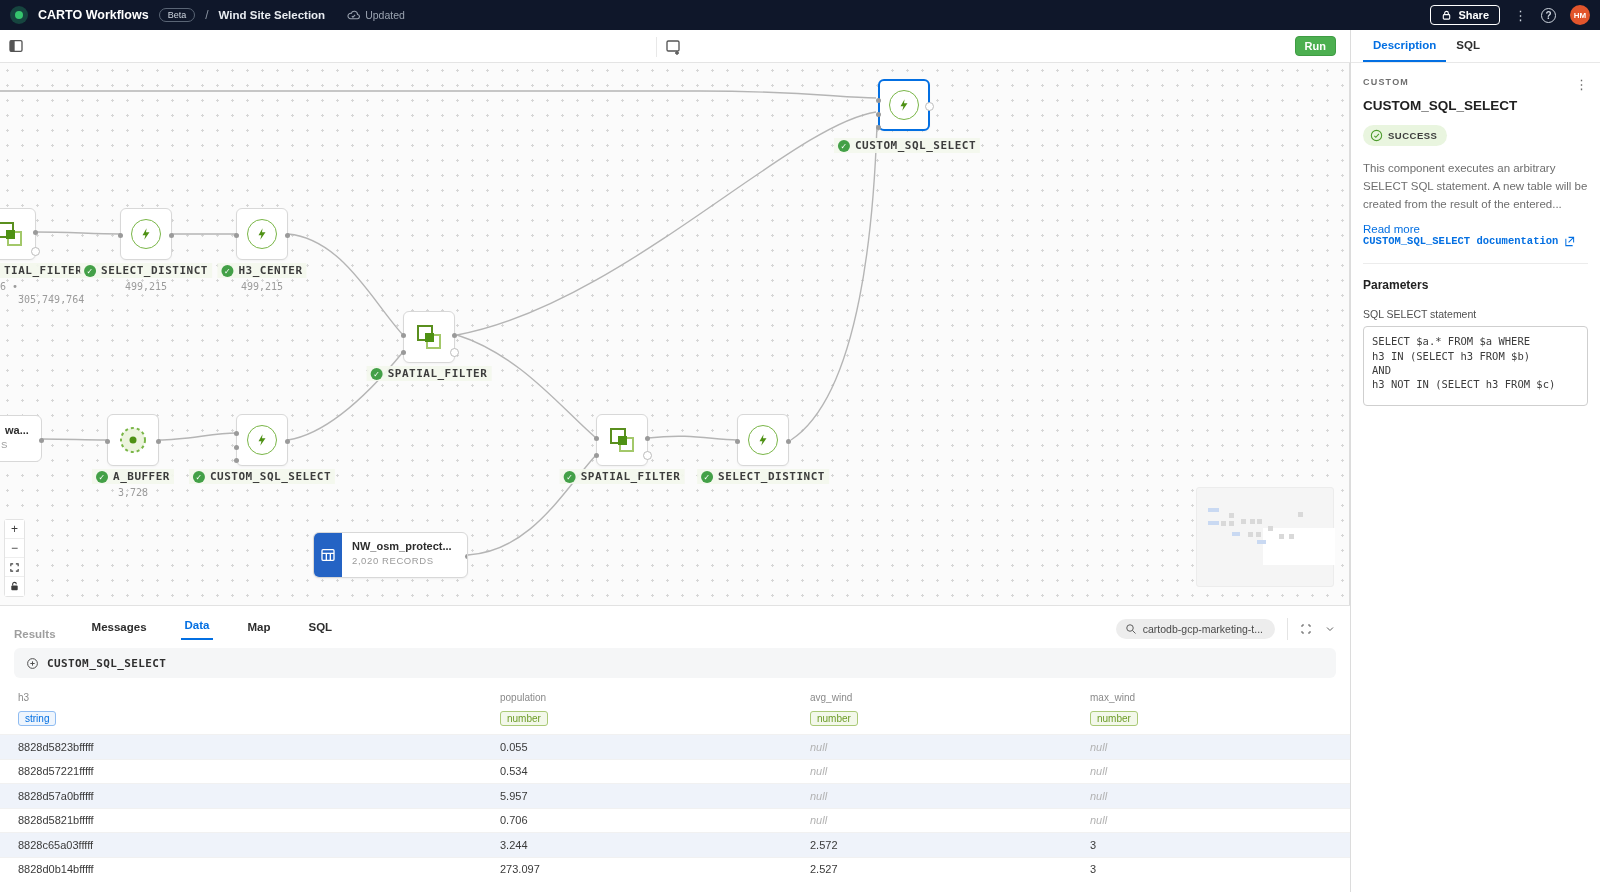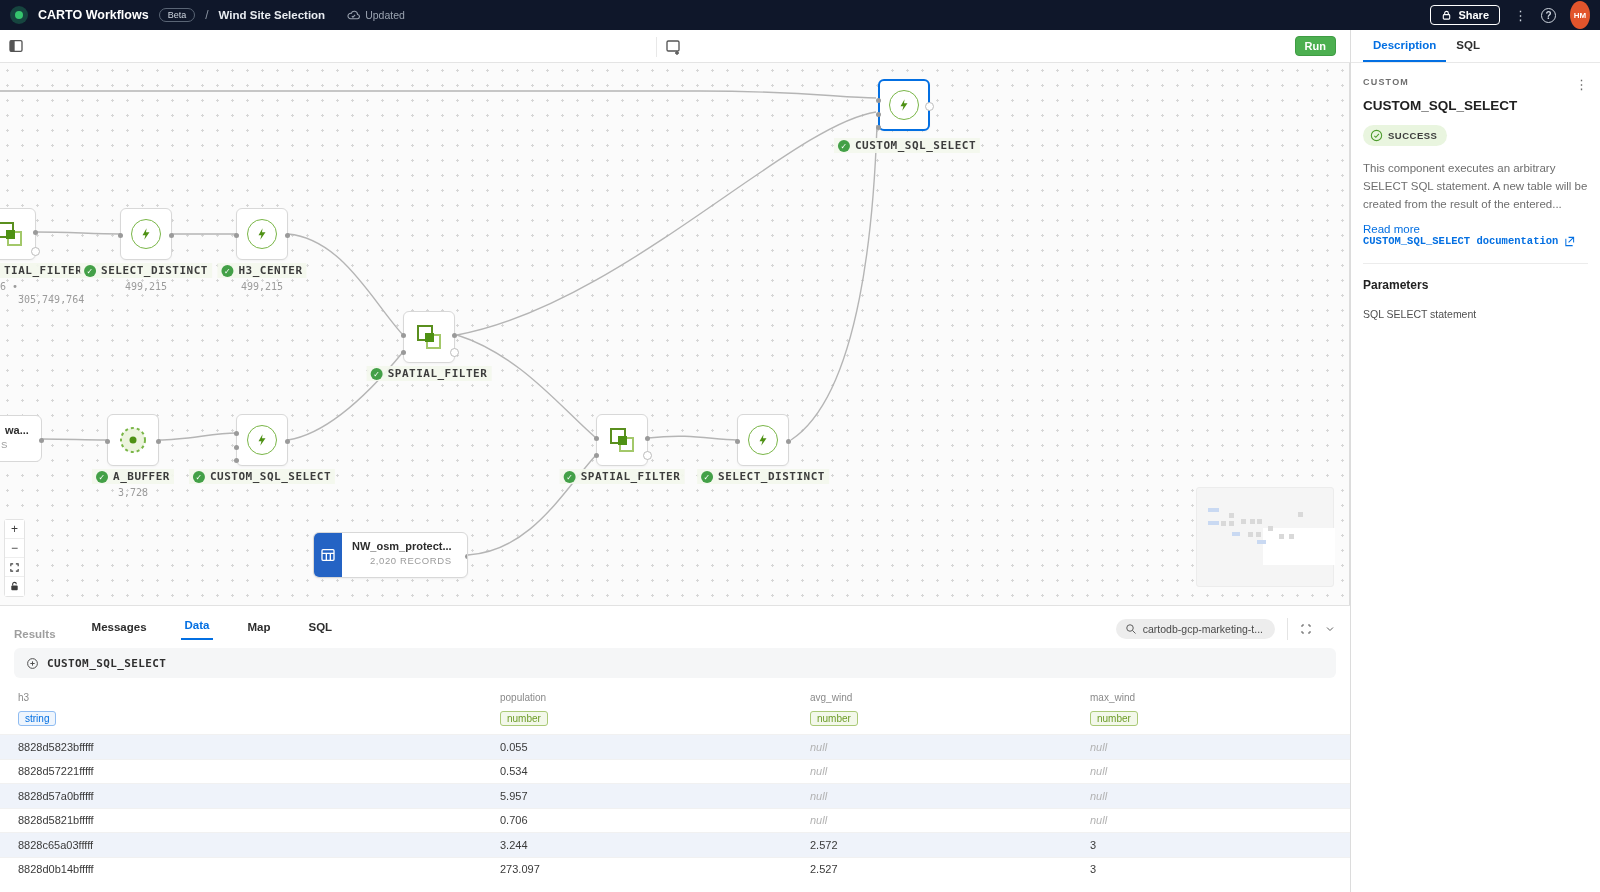--- a/index.html
+++ b/index.html
@@ -11,21 +11,21 @@
   .logo i { width:8px; height:8px; border-radius:50%; background:#36c56e; display:block; }
   .app-title { color:#fff; font-size:12.5px; font-weight:bold; margin-right:10px; }
   .beta { border:1px solid #5a6575; color:#cdd4de; font-size:9px; border-radius:9px; padding:1px 8px; margin-right:10px; }
   .crumb-sep { color:#8a93a1; font-size:12px; margin-right:10px; }
   .wf-name { color:#e8ecf1; font-size:11.5px; font-weight:bold; margin-right:22px; }
   .updated { color:#9aa3b0; font-size:10.5px; display:flex; gap:5px; }
   .tb-right { margin-left:auto; display:flex; align-items:center; gap:14px; }
   .share-btn { border:1px solid #fff; border-radius:4px; color:#fff; font-size:11px; font-weight:bold; padding:3px 10px; display:flex; align-items:center; gap:6px; background:transparent; cursor:pointer; }
   .kebab { color:#cfd6df; font-size:13px; letter-spacing:0; cursor:pointer; }
   .help { width:15px; height:15px; border:1.4px solid #cfd6df; border-radius:50%; color:#cfd6df; font-size:10px; font-weight:bold; display:flex; align-items:center; justify-content:center; cursor:pointer; }
-  .avatar { width:20px; height:28px; border-radius:50%; background:#e2552c; color:#fff; font-size:8px; font-weight:bold; display:flex; align-items:center; justify-content:center; cursor:pointer; }
+  .avatar { width:20px; height:20px; border-radius:50%; background:#e2552c; color:#fff; font-size:8px; font-weight:bold; display:flex; align-items:center; justify-content:center; cursor:pointer; }
 
   
   .toolbar { position:absolute; left:0; top:30px; width:1350px; height:33px; background:#fff; border-bottom:1px solid #e4e4e4; display:flex; align-items:center; z-index:20; }
   .tb-icon { width:16px; height:16px; color:#545454; cursor:pointer; }
   .toolbar .left-icon { margin-left:8px; }
   .toolbar .divider { position:absolute; left:656px; top:7px; width:1px; height:20px; background:#e8e8e8; }
   .note-icon { position:absolute; left:665px; top:9px; }
   .run-btn { position:absolute; right:14px; top:6px; background:#4caf50; border:1px solid #3f9c44; color:#fff; font-size:11px; font-weight:bold; border-radius:4px; padding:3px 9px; cursor:pointer; }
 
   
@@ -39,21 +39,21 @@
   .port.out-open { width:9px; height:9px; background:#fff; border:1.4px solid #bcbcbc; }
   .node-label { position:absolute; display:flex; align-items:center; gap:5px; background:rgba(243,247,237,0.92); padding:1px 4px; font-family:"DejaVu Sans Mono", monospace; font-size:11px; font-weight:bold; color:#3d3d3d; letter-spacing:0.5px; white-space:nowrap; }
   .center-label { transform:translateX(-50%); }
   .check { width:12px; height:12px; border-radius:50%; background:#43a047; color:#fff; font-size:9px; font-weight:bold; display:flex; align-items:center; justify-content:center; flex:none; }
   .node-count { position:absolute; font-family:"DejaVu Sans Mono", monospace; font-size:10px; color:#9b9b9b; white-space:nowrap; }
   .center-count { transform:translateX(-50%); }
 
   .src-node { position:absolute; background:#fff; border:1px solid #d8d8d8; border-radius:6px; cursor:pointer; }
   .table-node { position:absolute; left:313px; top:469px; width:155px; height:46px; background:#fff; border:1px solid #d8d8d8; border-radius:6px; display:flex; overflow:hidden; box-shadow:0 1px 2px rgba(0,0,0,0.05); cursor:pointer; }
   .table-node .blue { width:28px; background:#2463c4; display:flex; align-items:center; justify-content:center; flex:none; }
-  .table-node .tn-body { padding:7px 0 0 10px;text-align:right; }
+  .table-node .tn-body { padding:7px 0 0 10px; }
   .tn-title { font-size:11px; font-weight:bold; color:#2d2d2d; white-space:nowrap; }
   .tn-records { font-size:9.5px; color:#9b9b9b; letter-spacing:0.6px; margin-top:3px; }
 
   .minimap { position:absolute; left:1196px; top:424px; width:138px; height:100px; background:#f5f5f5; border:1px solid #ececec; border-radius:3px; cursor:pointer; }
   .minimap .vp { position:absolute; left:66px; top:40px; width:72px; height:37px; background:#fff; }
   .mm-dot { position:absolute; width:5px; height:5px; background:#d9d9d9; }
   .mm-blue { position:absolute; height:4px; background:#c9d9f2; }
 
   .canvas-controls { position:absolute; left:4px; top:456px; width:21px; display:flex; flex-direction:column; background:#fff; border:1px solid #e3e3e3; border-radius:3px; }
   .ctl-btn { height:19px; display:flex; align-items:center; justify-content:center; font-size:12px; color:#3c3c3c; border-bottom:1px solid #eee; cursor:pointer; background:#fff; }
@@ -482,14 +482,18 @@
     <div class="doc-link">
       <span>CUSTOM_SQL_SELECT documentation</span>
       <svg width="11" height="11" viewBox="0 0 24 24">
           <path d="M5 7h-1v14h14v-1" fill="none" stroke="#036fe2" stroke-width="2.2"></path>
           <path d="M10 3h11v11M21 3L10 14" fill="none" stroke="#036fe2" stroke-width="2.2"></path>
         </svg>
     </div>
     <hr class="rp-hr">
     <div class="params-title">Parameters</div>
     <div class="sql-label">SQL SELECT statement</div>
+    <textarea class="sql-area" spellcheck="false" style="">SELECT $a.* FROM $a WHERE
+h3 IN (SELECT h3 FROM $b)
+AND
+h3 NOT IN (SELECT h3 FROM $c)</textarea>
   </div>
 </div>
 
 </body></html>

